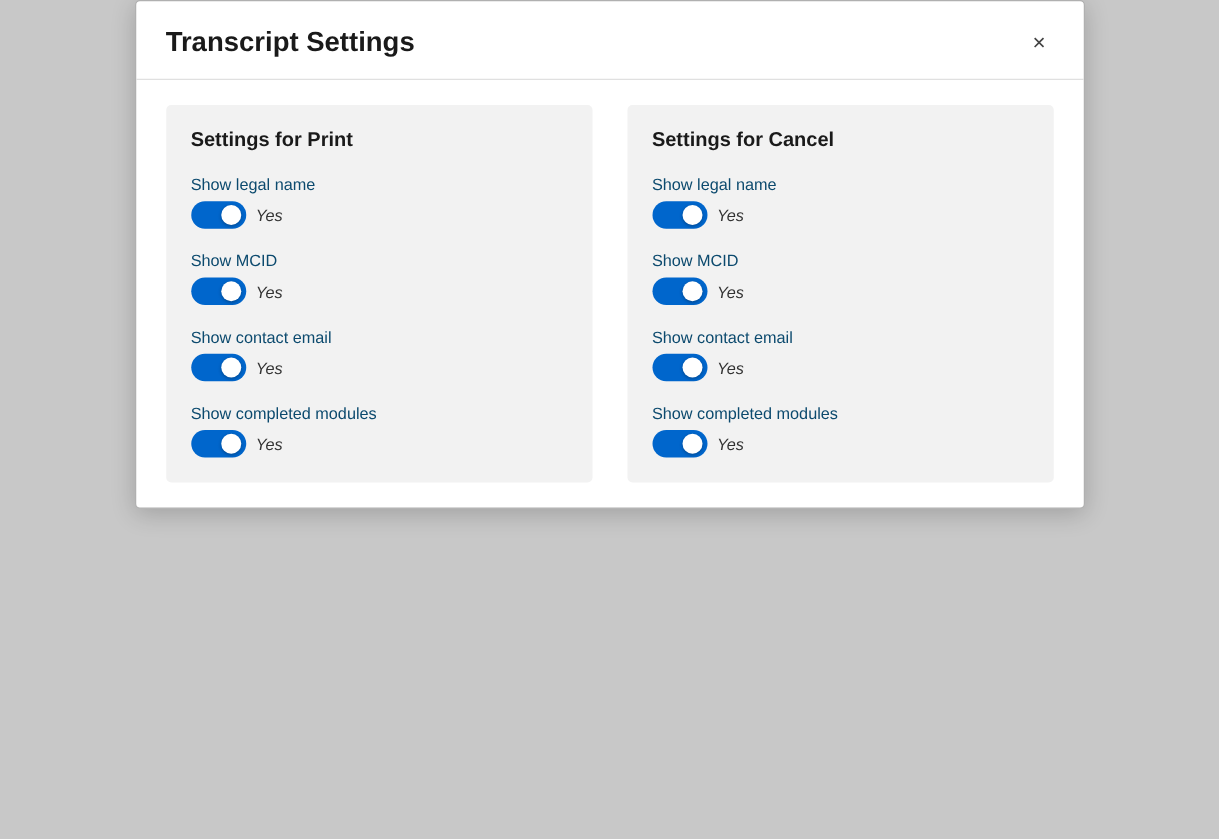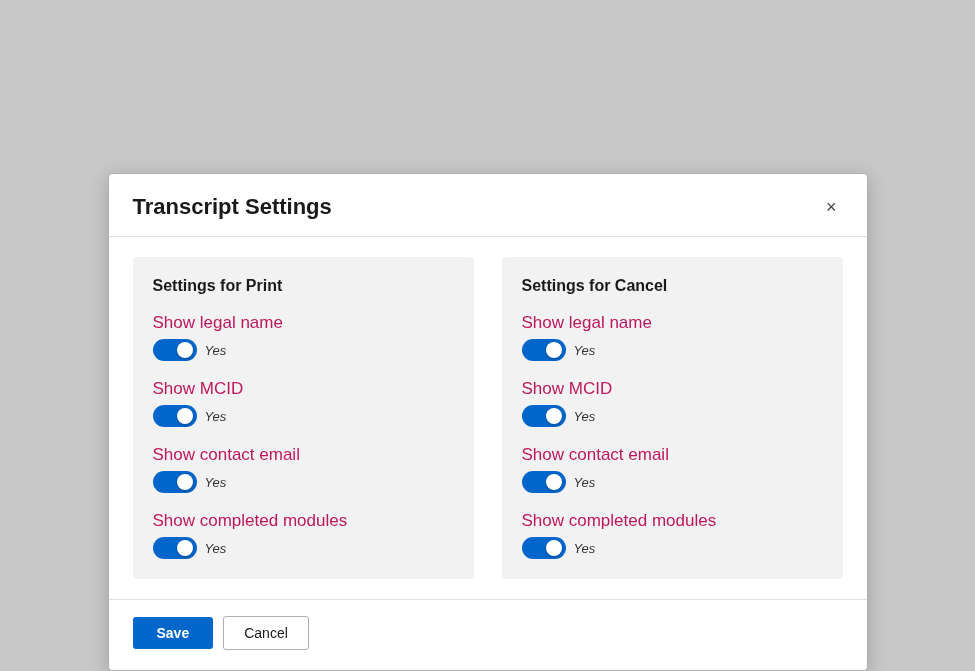--- a/index.html
+++ b/index.html
@@ -16,21 +16,21 @@
       min-height: 100vh;
       font-family: -apple-system, BlinkMacSystemFont, 'Segoe UI', sans-serif;
       font-size: 14px;
       color: #1a1a1a;
     }
 
     .modal-overlay {
       width: 975px;
       height: 671px;
       display: flex;
-      align-items: flex-end;
+      align-items: flex-start;
       justify-content: center;
     }
 
     .modal {
       background: #ffffff;
       border: 1px solid #b0b0b0;
       border-radius: 4px;
       width: 760px;
       padding: 0;
       box-shadow: 0 4px 20px rgba(0,0,0,0.2);
@@ -82,22 +82,22 @@
 
     .setting-item {
       margin-bottom: 18px;
     }
 
     .setting-item:last-child {
       margin-bottom: 0;
     }
 
     .setting-label {
-      font-size: 17px;
-      color: #be185d;
+      font-size: 13px;
+      color: #0c4a6e;
       margin-bottom: 6px;
     }
 
     .toggle-row {
       display: flex;
       align-items: center;
       gap: 8px;
     }
 
     .toggle {
@@ -291,19 +291,15 @@
                 <div class="toggle-thumb"></div>
               </div>
             </label>
             <span class="toggle-yes">Yes</span>
           </div>
         </div>
       </div>
 
     </div>
 
-    <div class="modal-footer">
-      <button class="btn-save">Save</button>
-      <button class="btn-cancel">Cancel</button>
-    </div>
 
   </div>
 </div>
 
 </body></html>

